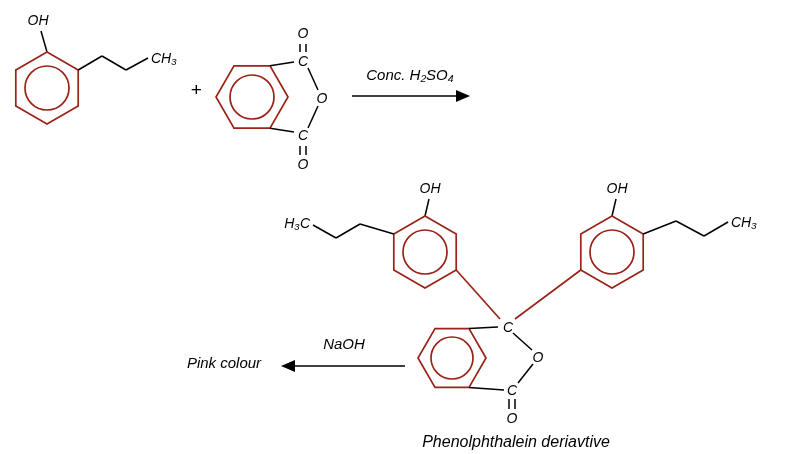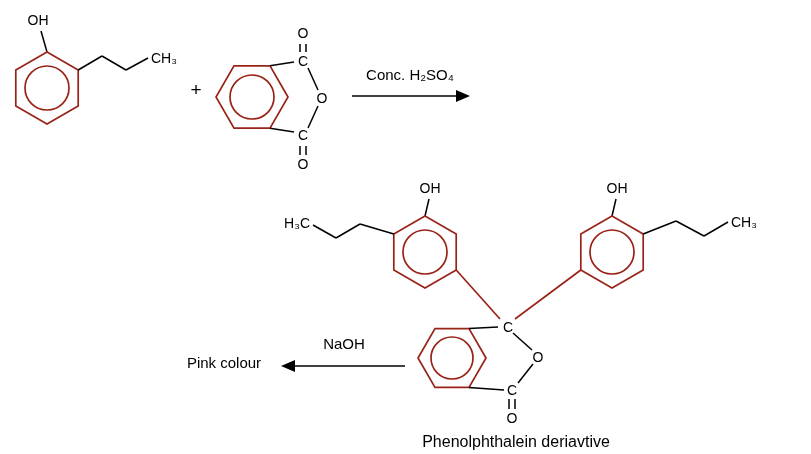--- a/index.html
+++ b/index.html
@@ -7,20 +7,21 @@
     --bond:#000000;
     --text:#000000;
     --background:#ffffff;
   }
   html,body{margin:0;padding:0;background:var(--background);}
   .canvas{
     position:relative;
     width:751px;height:454px;
     background:var(--background);
     font-family:"Liberation Sans","DejaVu Sans",sans-serif;
+    font-style:italic;
   }
   svg text{
     fill:var(--text);
     font-family:"Liberation Sans","DejaVu Sans",sans-serif;
     font-size:14px;
   }
   svg .lbl{font-size:15px;}
   svg .plus{font-size:19px;}
   svg .caption{font-size:16px;}
   .ring{stroke:var(--ring);stroke-width:1.7;fill:none;}

